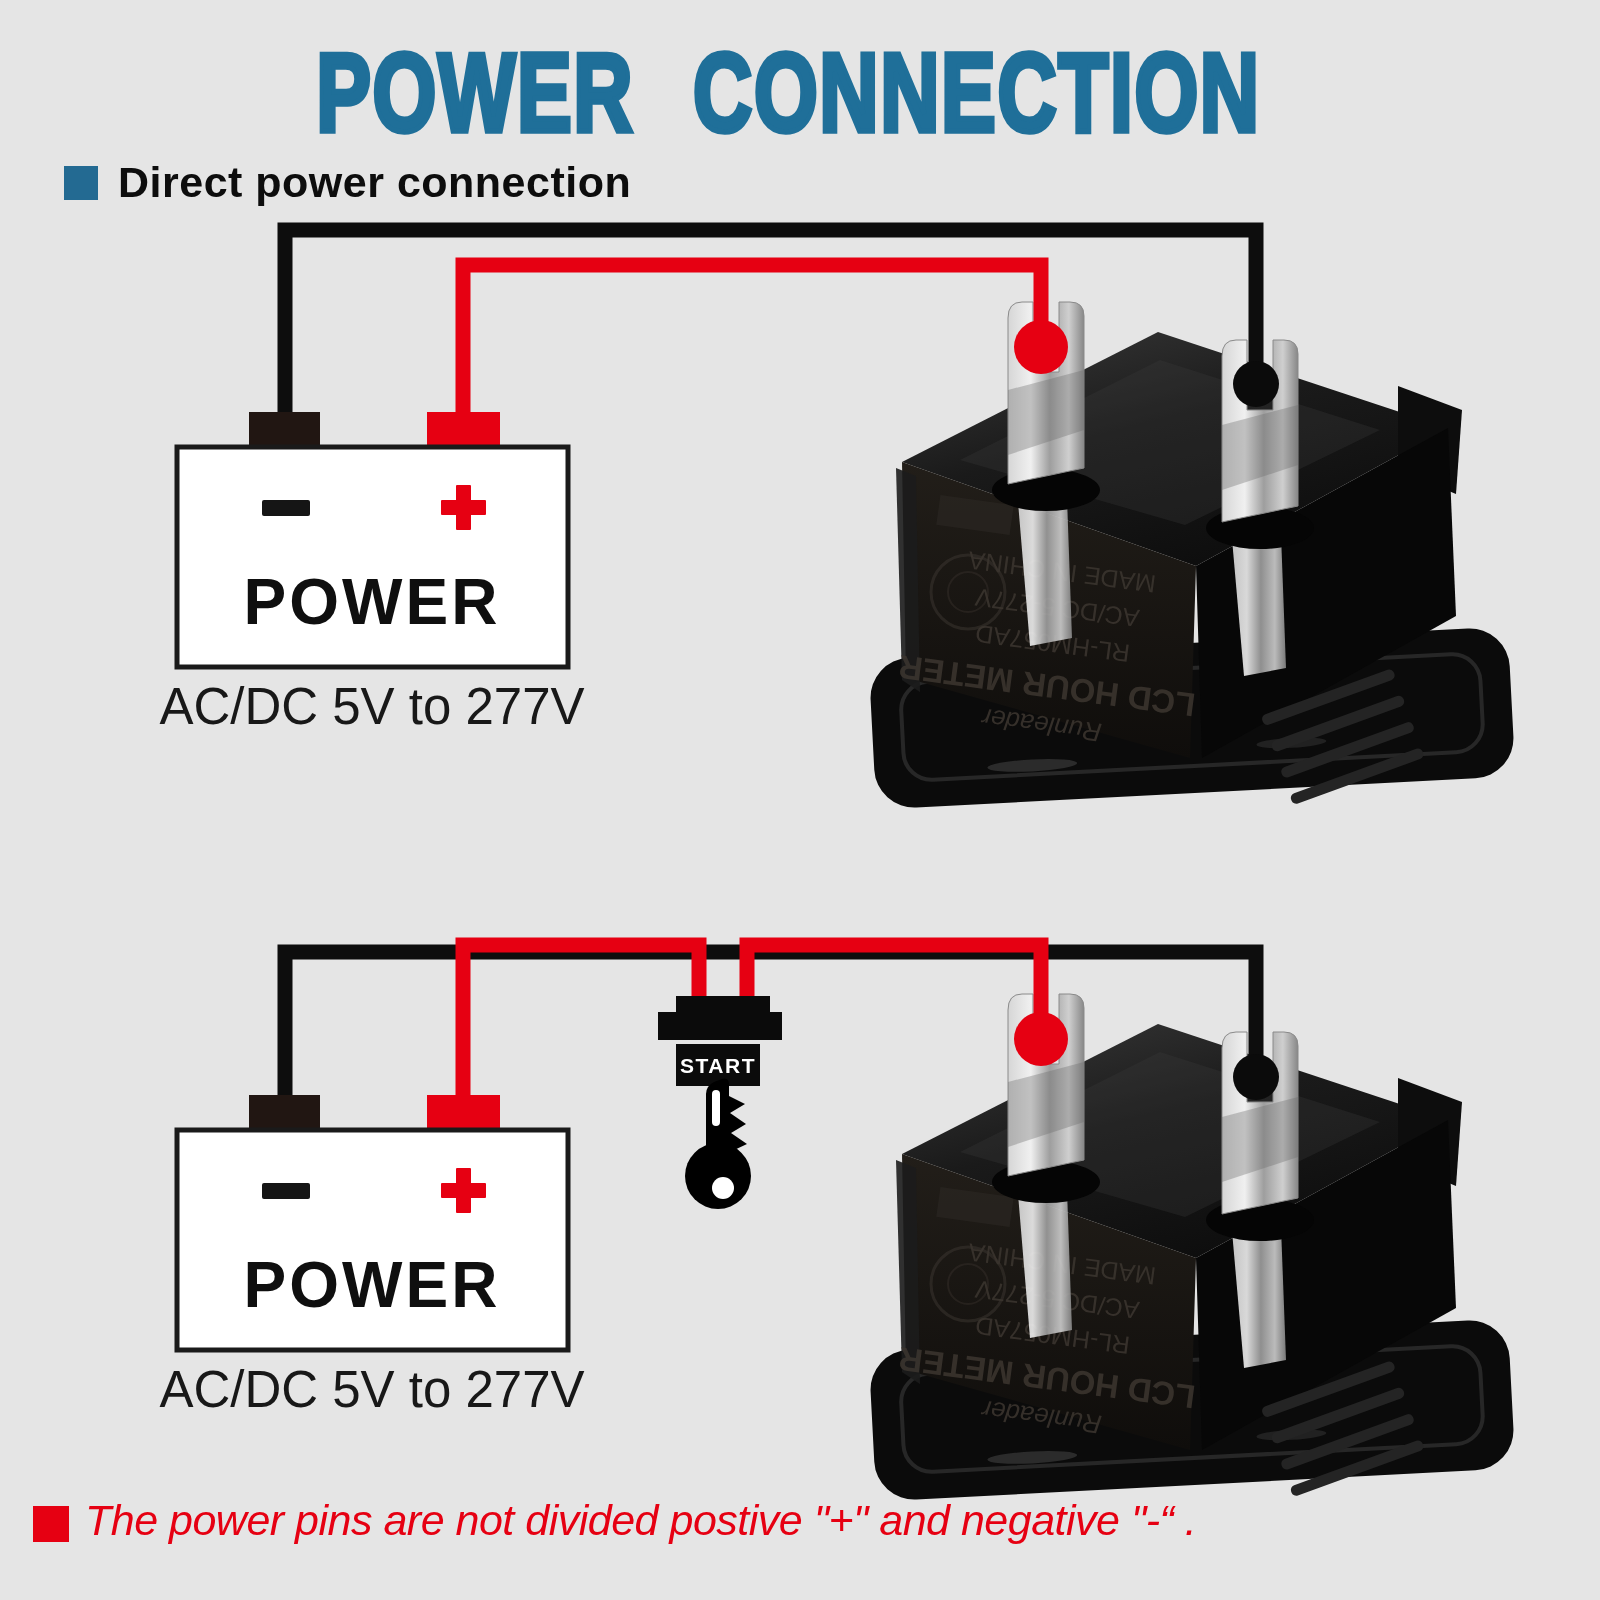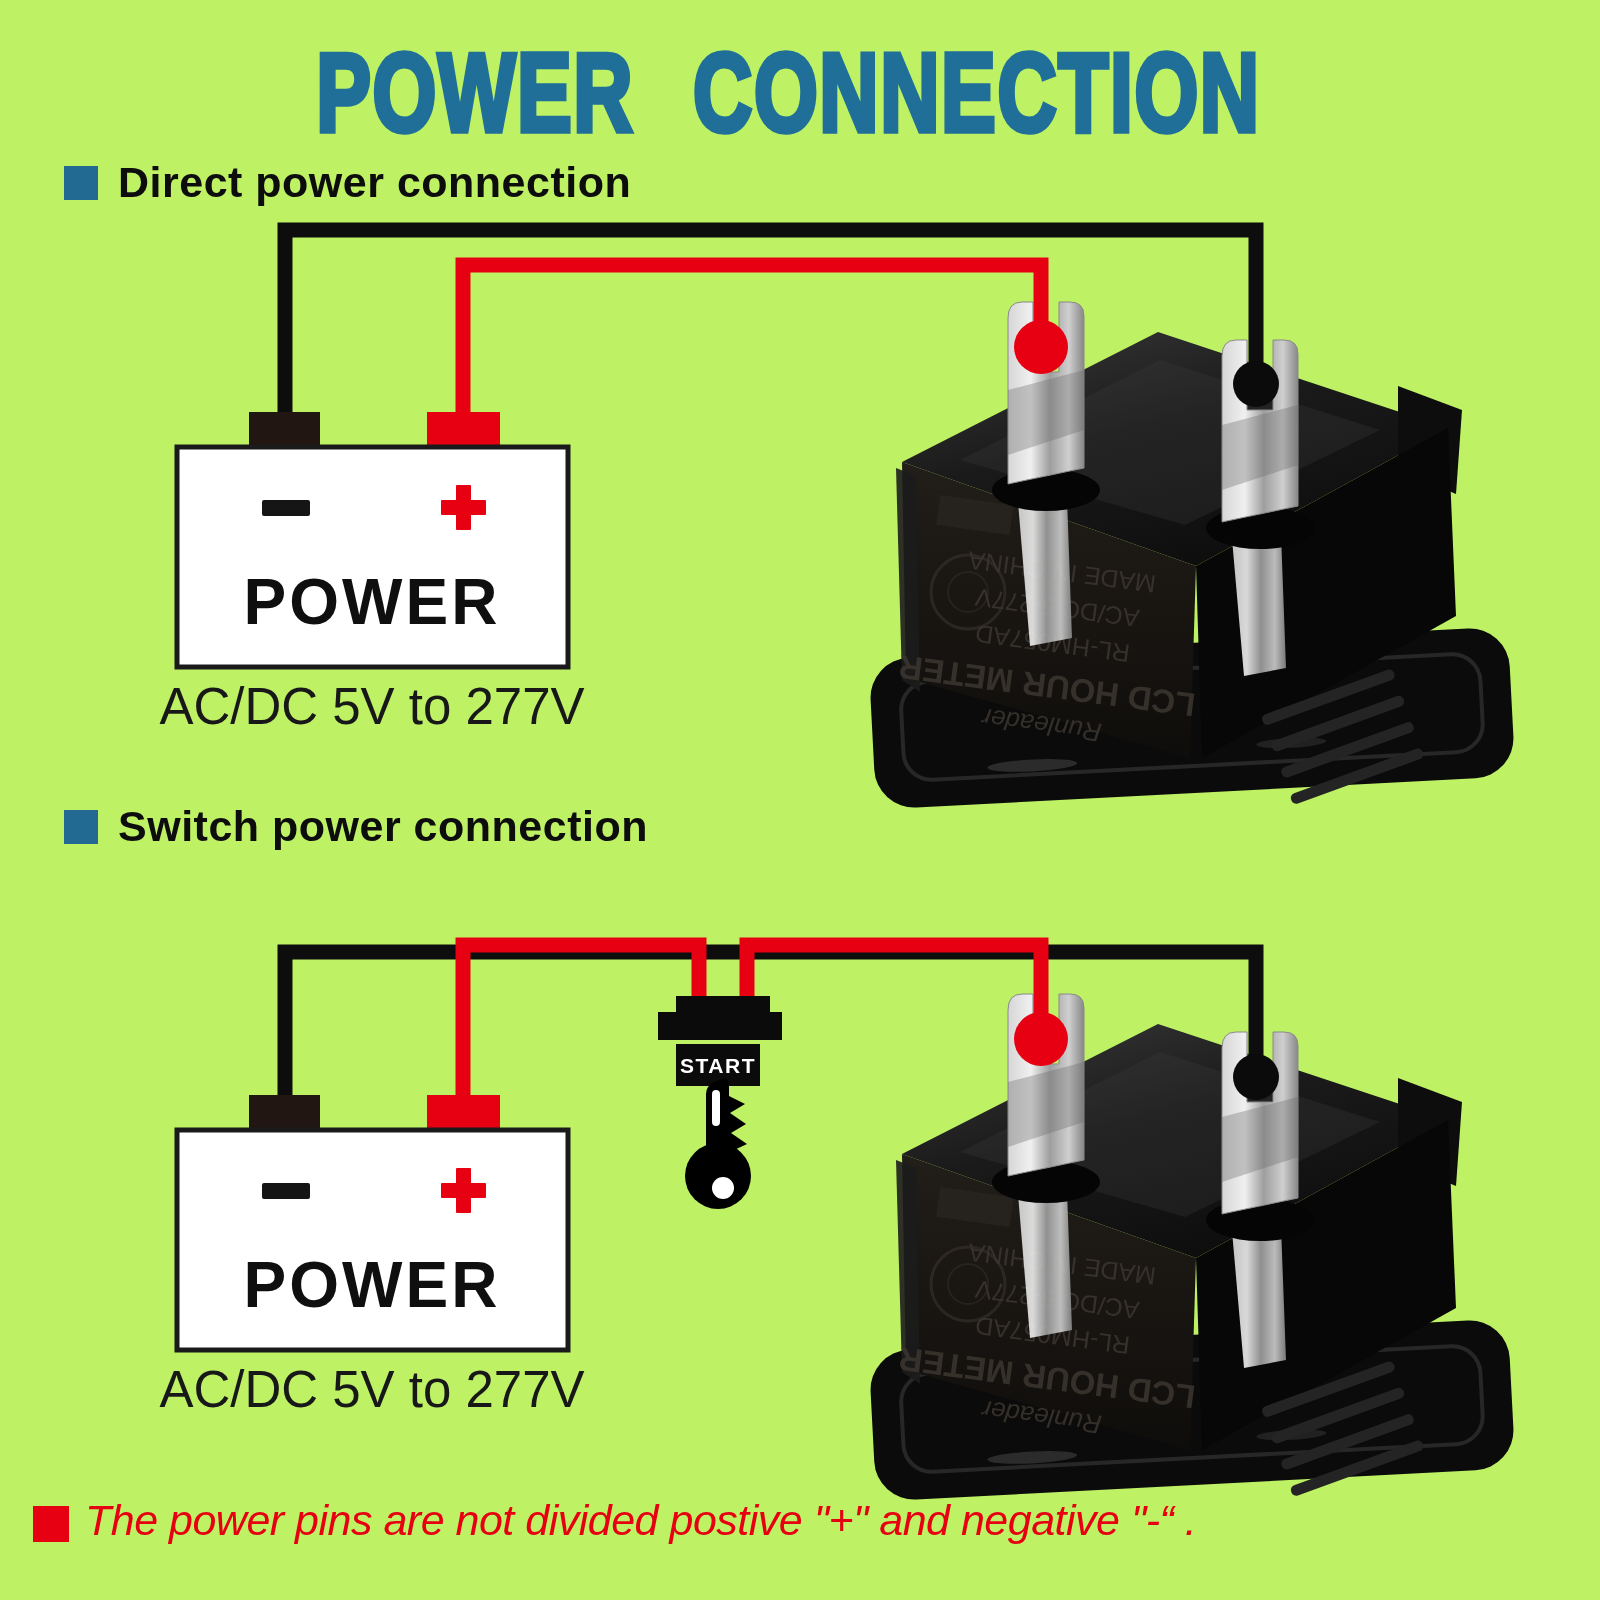--- a/index.html
+++ b/index.html
@@ -1,16 +1,16 @@
 <!DOCTYPE html>
 <html><head>
 <meta charset="utf-8">
 <style>
   html,body{margin:0;padding:0;background:#ffffff;}
-  .canvas{position:relative;width:1600px;height:1600px;background:#bef264;overflow:hidden;
+  .canvas{position:relative;width:1600px;height:1600px;background:#e5e5e5;overflow:hidden;
           font-family:"Liberation Sans",sans-serif;}
   .title{position:absolute;top:28px;left:50%;transform:translateX(-51%) scale(0.82,1.12);
          transform-origin:center top;white-space:nowrap;font-size:100px;font-weight:bold;
          color:#1f6f99;-webkit-text-stroke:5px #1f6f99;letter-spacing:2px;word-spacing:42px;}
   .heading{position:absolute;display:flex;align-items:center;gap:20px;}
   .heading .bullet{width:34px;height:34px;background:#236a92;flex:0 0 auto;}
   .heading .htext{font-size:43px;font-weight:bold;color:#0d0d0d;letter-spacing:0.5px;white-space:nowrap;}
   #heading-1{left:64px;top:158px;}
   #heading-2{left:64px;top:802px;}
   .note{position:absolute;left:33px;top:1496px;display:flex;align-items:flex-start;gap:16px;font-style:italic;}
@@ -28,24 +28,20 @@
 
 <div class="canvas">
 
   <div class="title">POWER CONNECTION</div>
 
   <div class="heading" id="heading-1">
     <span class="bullet"></span>
     <span class="htext">Direct power connection</span>
   </div>
 
-  <div class="heading" id="heading-2">
-    <span class="bullet"></span>
-    <span class="htext">Switch power connection</span>
-  </div>
 
   <svg width="1600" height="1600" viewBox="0 0 1600 1600">
     <defs>
       <linearGradient id="gTop" x1="0" y1="0" x2="0.6" y2="1">
         <stop offset="0" stop-color="#3a3a3a"></stop>
           <stop offset="0.5" stop-color="#1a1a1a"></stop>
           <stop offset="1" stop-color="#0d0d0d"></stop>
       </linearGradient>
       <linearGradient id="gFront" x1="0" y1="0" x2="0" y2="1">
         <stop offset="0" stop-color="#221e19"></stop>

